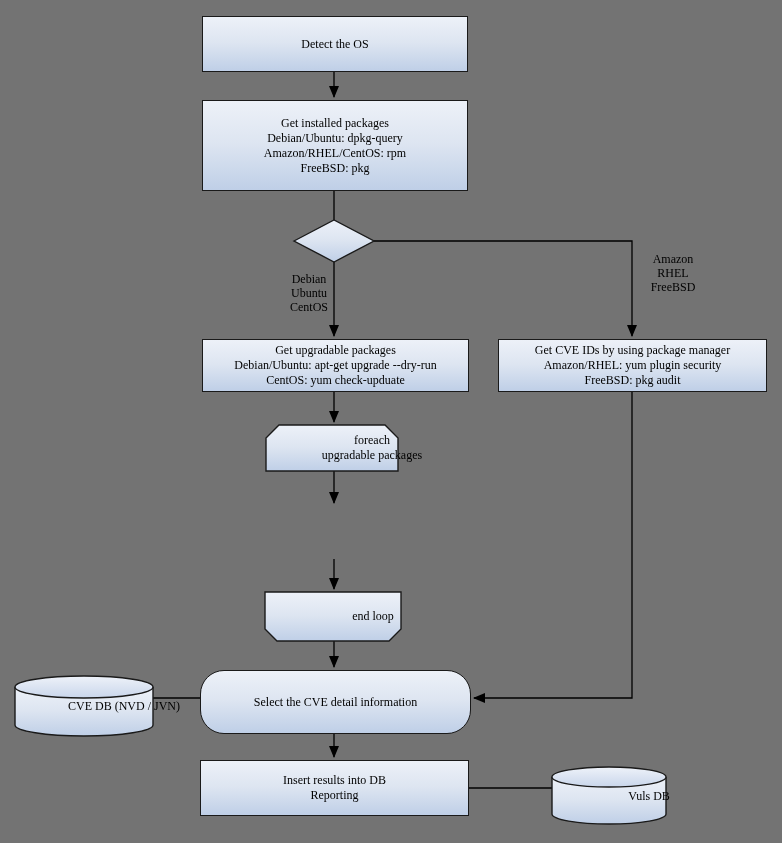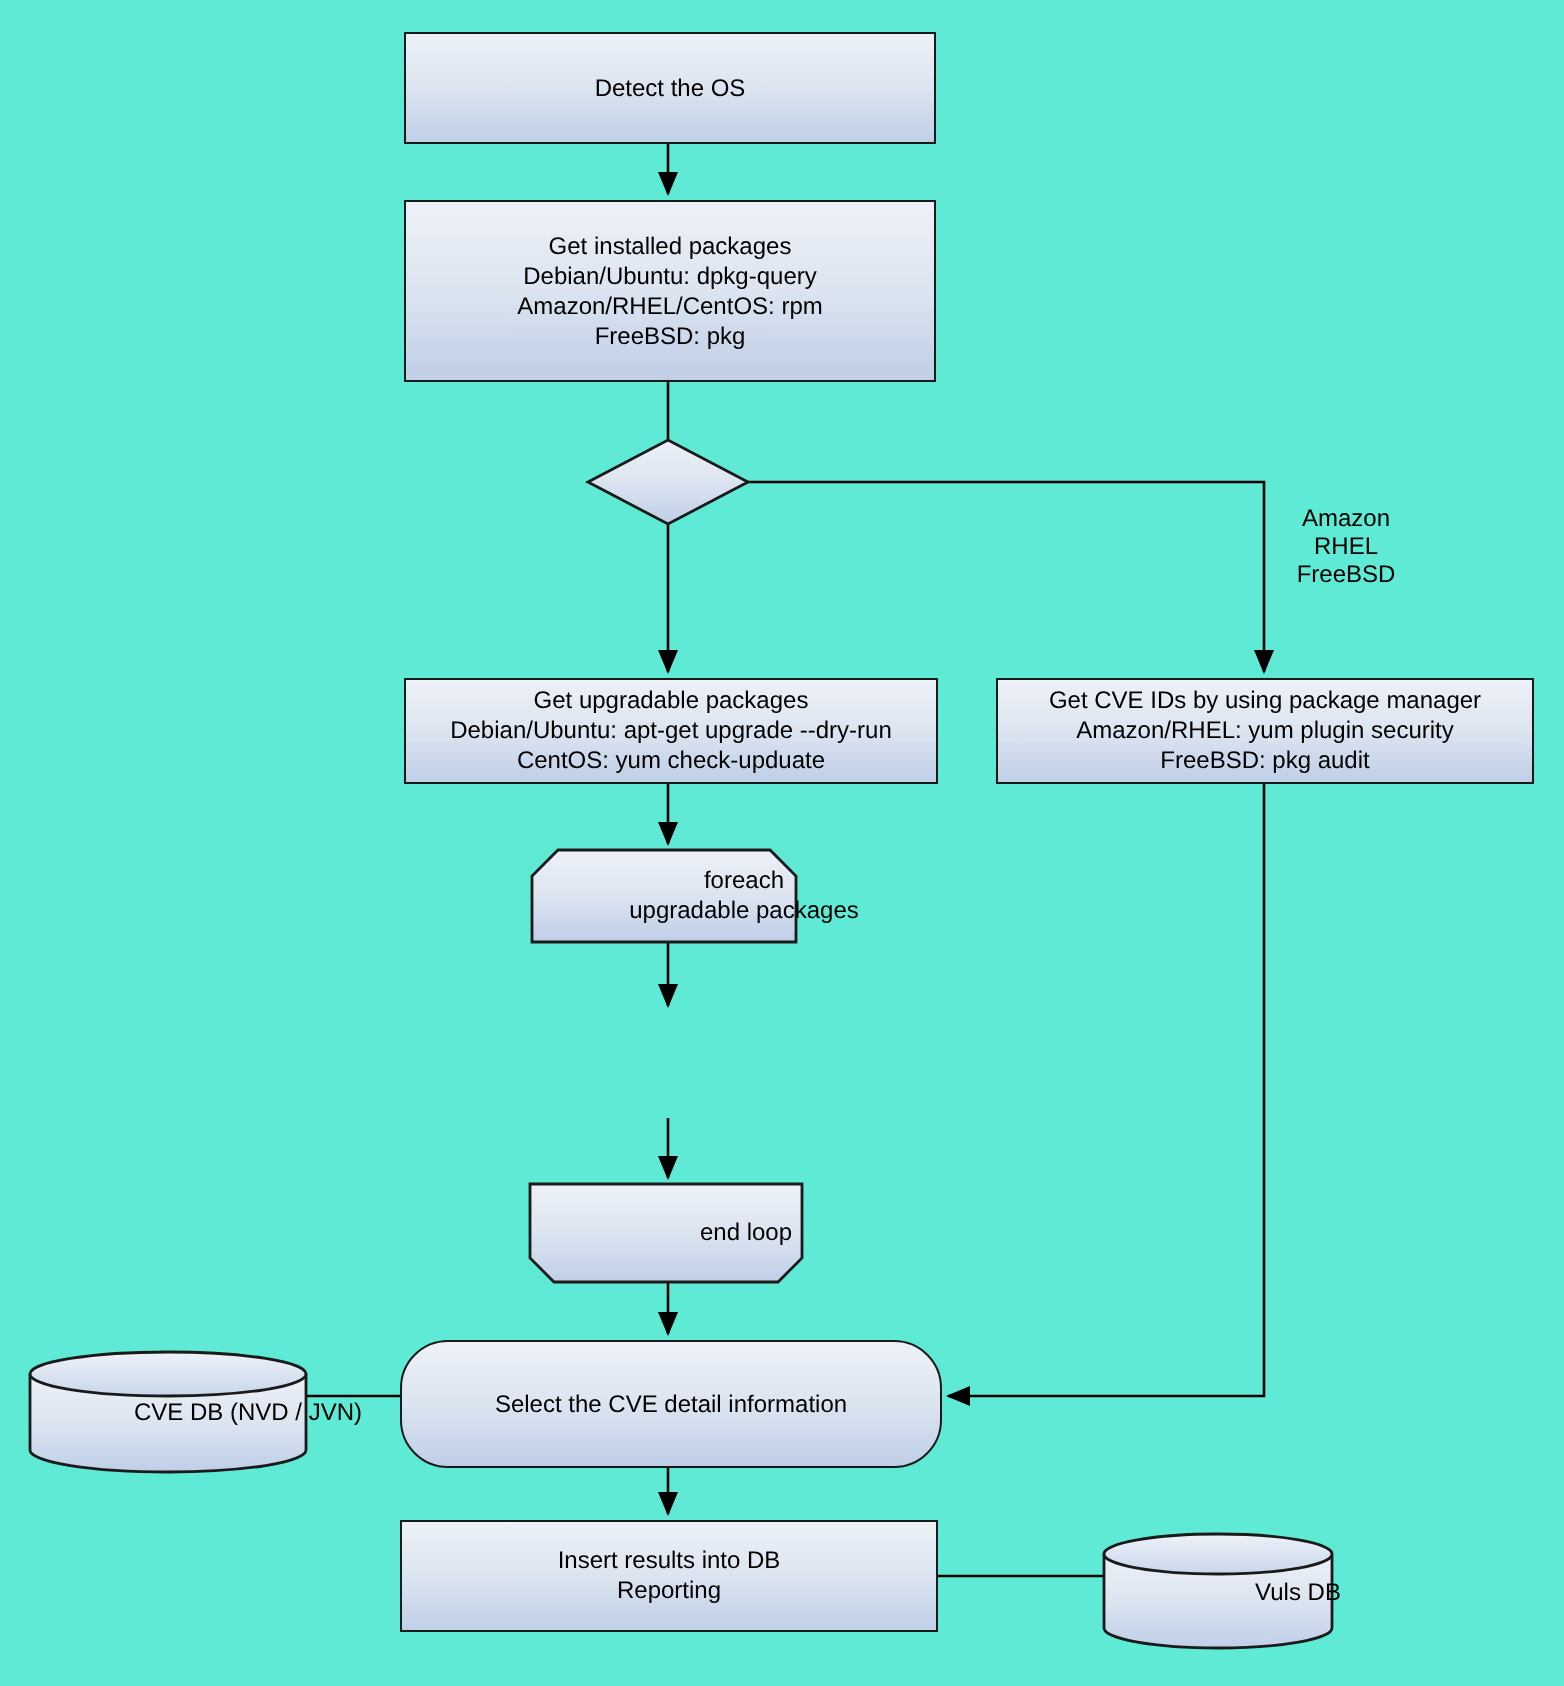--- a/index.html
+++ b/index.html
@@ -1,21 +1,21 @@
 <!DOCTYPE html>
 <html><head>
 <meta charset="utf-8">
 <style>
   html, body { margin: 0; padding: 0; background: #ffffff; }
   .canvas {
     position: relative;
     width: 782px;
     height: 843px;
-    background: #5eead4;
-    font-family: Liberation Sans, sans-serif;
+    background: #737373;
+    font-family: Liberation Serif, serif;
     color: #000000;
     overflow: hidden;
   }
   svg.layer { position: absolute; left: 0; top: 0; }
   .node {
     position: absolute;
     box-sizing: border-box;
     border: 1px solid #1a1a1a;
     background: linear-gradient(180deg, #edf1f8 0%, #dde5f1 48%, #bfcfe7 100%);
     display: flex;
@@ -122,18 +122,21 @@
 
   <div class="overlay-label" style="left:266px; top:425px; width:132px; height:46px;">foreach
 upgradable packages</div>
 
   <div class="overlay-label" style="left:265px; top:592px; width:136px; height:49px;">end loop</div>
 
   <div class="overlay-label" style="left:15px; top:684px; width:138px; height:44px;">CVE DB (NVD / JVN)</div>
 
   <div class="overlay-label" style="left:552px; top:774px; width:114px; height:44px;">Vuls DB</div>
 
+  <div class="branch-label" style="left:274px; top:272px; width:70px;">Debian
+Ubuntu
+CentOS</div>
 
   <div class="branch-label" style="left:638px; top:252px; width:70px;">Amazon
 RHEL
 FreeBSD</div>
 
 </div>
 
 </body></html>

